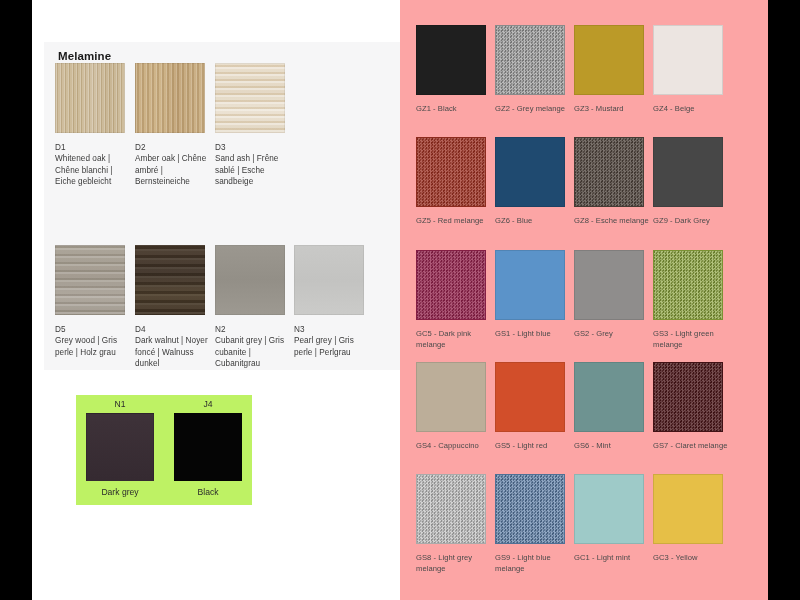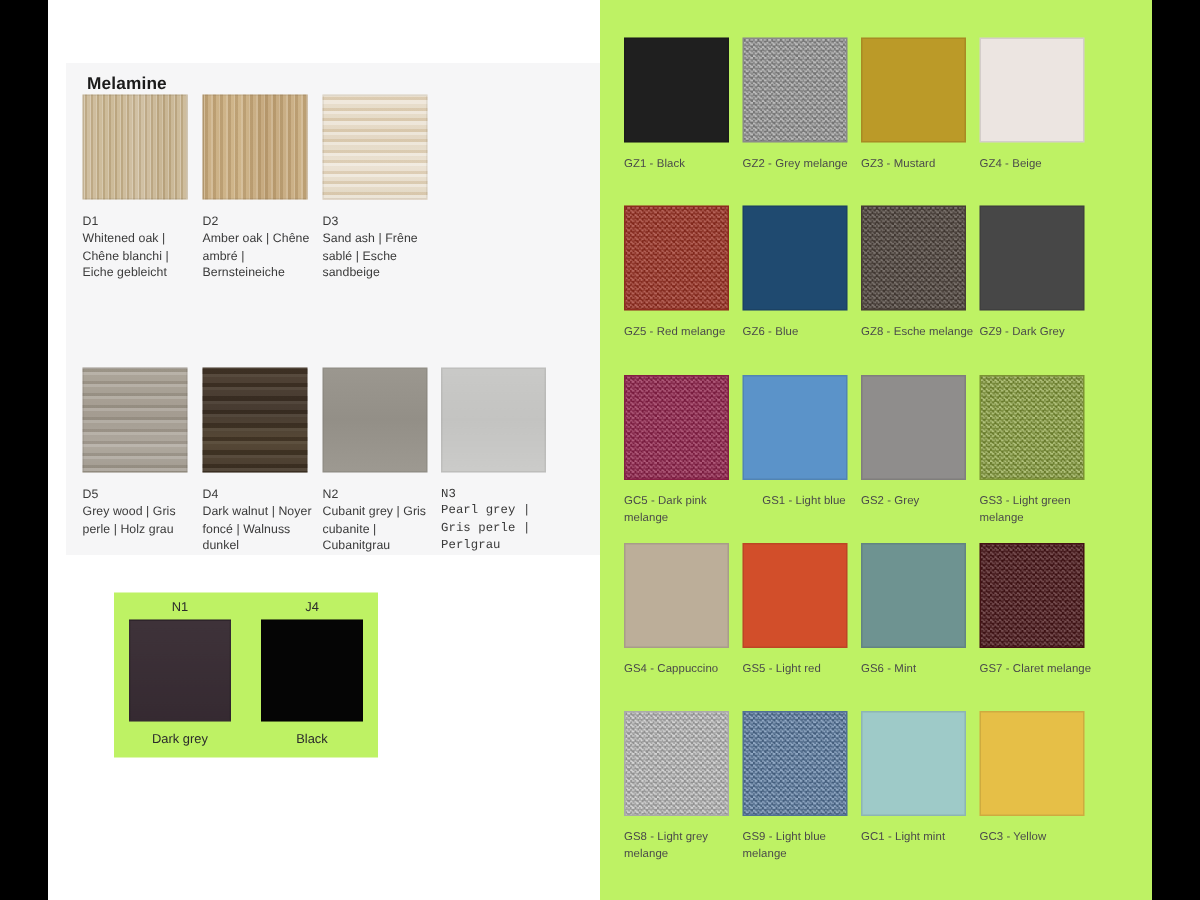--- a/index.html
+++ b/index.html
@@ -79,21 +79,21 @@
   .dk-item { position: absolute; text-align: center; width: 68px; }
   .dk-top { font-size: 8.6px; color: #2b2b2b; margin-bottom: 4px; }
   .dk-sw { width: 68px; height: 68px; display: block; border: 1px solid rgba(0,0,0,.12); }
   .dk-bot { font-size: 8.6px; color: #2b2b2b; margin-top: 6px; }
   .tx-n1 { background: linear-gradient(180deg,#3e3239,#352a31); }
   .tx-j4 { background: #050505; }
 
   
   #right-panel {
     position: absolute; left: 400px; top: 0; width: 368px; height: 600px;
-    background: #bef264; overflow: hidden;
+    background: #fca5a5; overflow: hidden;
   }
   .fab-item { position: absolute; }
   .fab-sw {
     width: 70px; height: 70px; display: block;
     border: 1px solid rgba(0,0,0,.10);
   }
   .fab-label {
     font-size: 7.6px; color: #4a4a4a; margin-top: 9px;
     line-height: 1.42; width: 82px; letter-spacing: .05px;
   }
@@ -143,21 +143,21 @@
       <div class="mel-item" style="left:91px; top:203px;">
         <span class="mel-sw tx-d4"></span>
         <div class="mel-code">D4</div>
         <div class="mel-name">Dark walnut | Noyer foncé | Walnuss dunkel</div>
       </div>
       <div class="mel-item" style="left:171px; top:203px;">
         <span class="mel-sw tx-n2"></span>
         <div class="mel-code">N2</div>
         <div class="mel-name">Cubanit grey | Gris cubanite | Cubanitgrau</div>
       </div>
-      <div class="mel-item" style="left:250px; top:203px;font-family:Liberation Mono, monospace;">
+      <div class="mel-item" style="left:250px; top:203px;">
         <span class="mel-sw tx-n3"></span>
         <div class="mel-code">N3</div>
         <div class="mel-name">Pearl grey | Gris perle | Perlgrau</div>
       </div>
     </div>
 
     <div id="darkcard">
       <div class="dk-item" style="left:10px; top:4px;">
         <div class="dk-top">N1</div>
         <span class="dk-sw tx-n1"></span>
@@ -204,21 +204,21 @@
     </div>
     <div class="fab-item" style="left:253px; top:137px;">
       <span class="fab-sw" style="background:#474747;"></span>
       <div class="fab-label">GZ9 - Dark Grey</div>
     </div>
 
     <div class="fab-item" style="left:16px; top:250px;">
       <span class="fab-sw melange" style="background:#93224c;"></span>
       <div class="fab-label">GC5 - Dark pink melange</div>
     </div>
-    <div class="fab-item" style="left:95px; top:250px;text-align:center;">
+    <div class="fab-item" style="left:95px; top:250px;">
       <span class="fab-sw" style="background:#5b93c9;"></span>
       <div class="fab-label">GS1 - Light blue</div>
     </div>
     <div class="fab-item" style="left:174px; top:250px;">
       <span class="fab-sw" style="background:#8f8d8c;"></span>
       <div class="fab-label">GS2 - Grey</div>
     </div>
     <div class="fab-item" style="left:253px; top:250px;">
       <span class="fab-sw melange melange-strong" style="background:#8aa33a;"></span>
       <div class="fab-label">GS3 - Light green melange</div>

